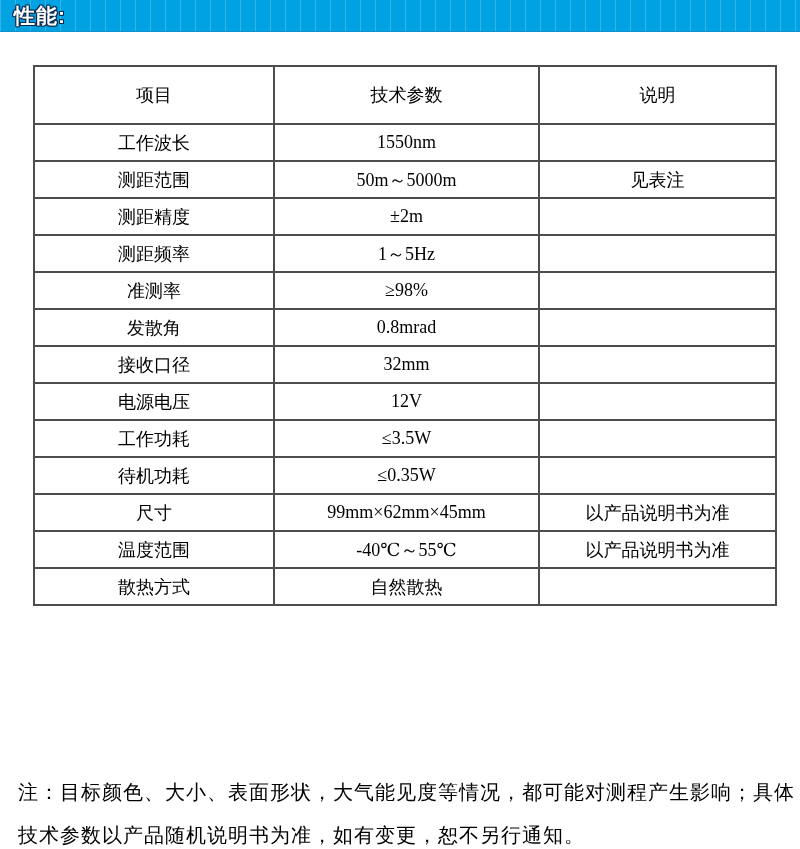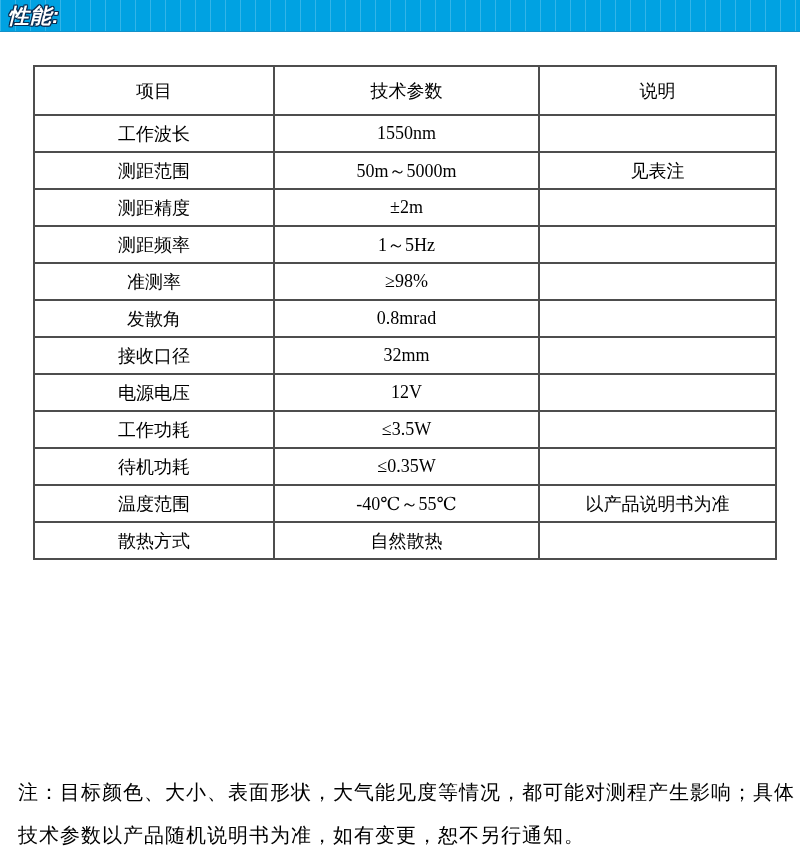--- a/index.html
+++ b/index.html
@@ -27,33 +27,32 @@
       repeating-linear-gradient(
         90deg,
         rgba(255,255,255,0.20) 0px, rgba(255,255,255,0.20) 1px,
         rgba(0,0,0,0) 1px, rgba(0,0,0,0) 15px
       ),
       #00a2e2;
     border-bottom: 1px solid #1391c9;
   }
   .banner-label {
     display: inline-block;
-    padding-left: 8px;
+    padding-left: 14px;
     font-family: "Liberation Sans", "DejaVu Sans", sans-serif;
     font-weight: bold;
     font-size: 21px;
     line-height: 31px;
     color: #ffffff;
     letter-spacing: 1px;
     text-shadow:
       -1px -1px 0 #0a2a4e,  1px -1px 0 #0a2a4e,
       -1px  1px 0 #0a2a4e,  1px  1px 0 #0a2a4e,
        0   -1px 0 #0a2a4e,  0    1px 0 #0a2a4e,
       -1px  0   0 #0a2a4e,  1px  0   0 #0a2a4e;
-    font-style: italic;
   }
 
   
   table.spec {
     position: absolute;
     top: 65px;
     left: 33px;
     width: 742px;
     border-collapse: collapse;
     table-layout: fixed;
@@ -62,21 +61,21 @@
   table.spec td {
     border: 2px solid #4d4d4d;
     text-align: center;
     vertical-align: middle;
     font-size: 18px;
     font-weight: normal;
     padding: 0;
     overflow: hidden;
     white-space: nowrap;
   }
-  table.spec thead tr { height: 49px; }
+  table.spec thead tr { height: 58px; }
   table.spec tbody tr { height: 37px; }
   col.c1 { width: 240px; }
   col.c2 { width: 265px; }
   col.c3 { width: 237px; }
 
   
   .note {
     position: absolute;
     top: 755px;
     left: 2px;
@@ -154,20 +153,25 @@
         <td>工作功耗</td>
         <td>≤3.5W</td>
         <td></td>
       </tr>
       <tr>
         <td>待机功耗</td>
         <td>≤0.35W</td>
         <td></td>
       </tr>
       <tr>
+        <td>尺寸</td>
+        <td>99mm×62mm×45mm</td>
+        <td>以产品说明书为准</td>
+      </tr>
+      <tr>
         <td>温度范围</td>
         <td>-40℃～55℃</td>
         <td>以产品说明书为准</td>
       </tr>
       <tr>
         <td>散热方式</td>
         <td>自然散热</td>
         <td></td>
       </tr>
     </tbody>

